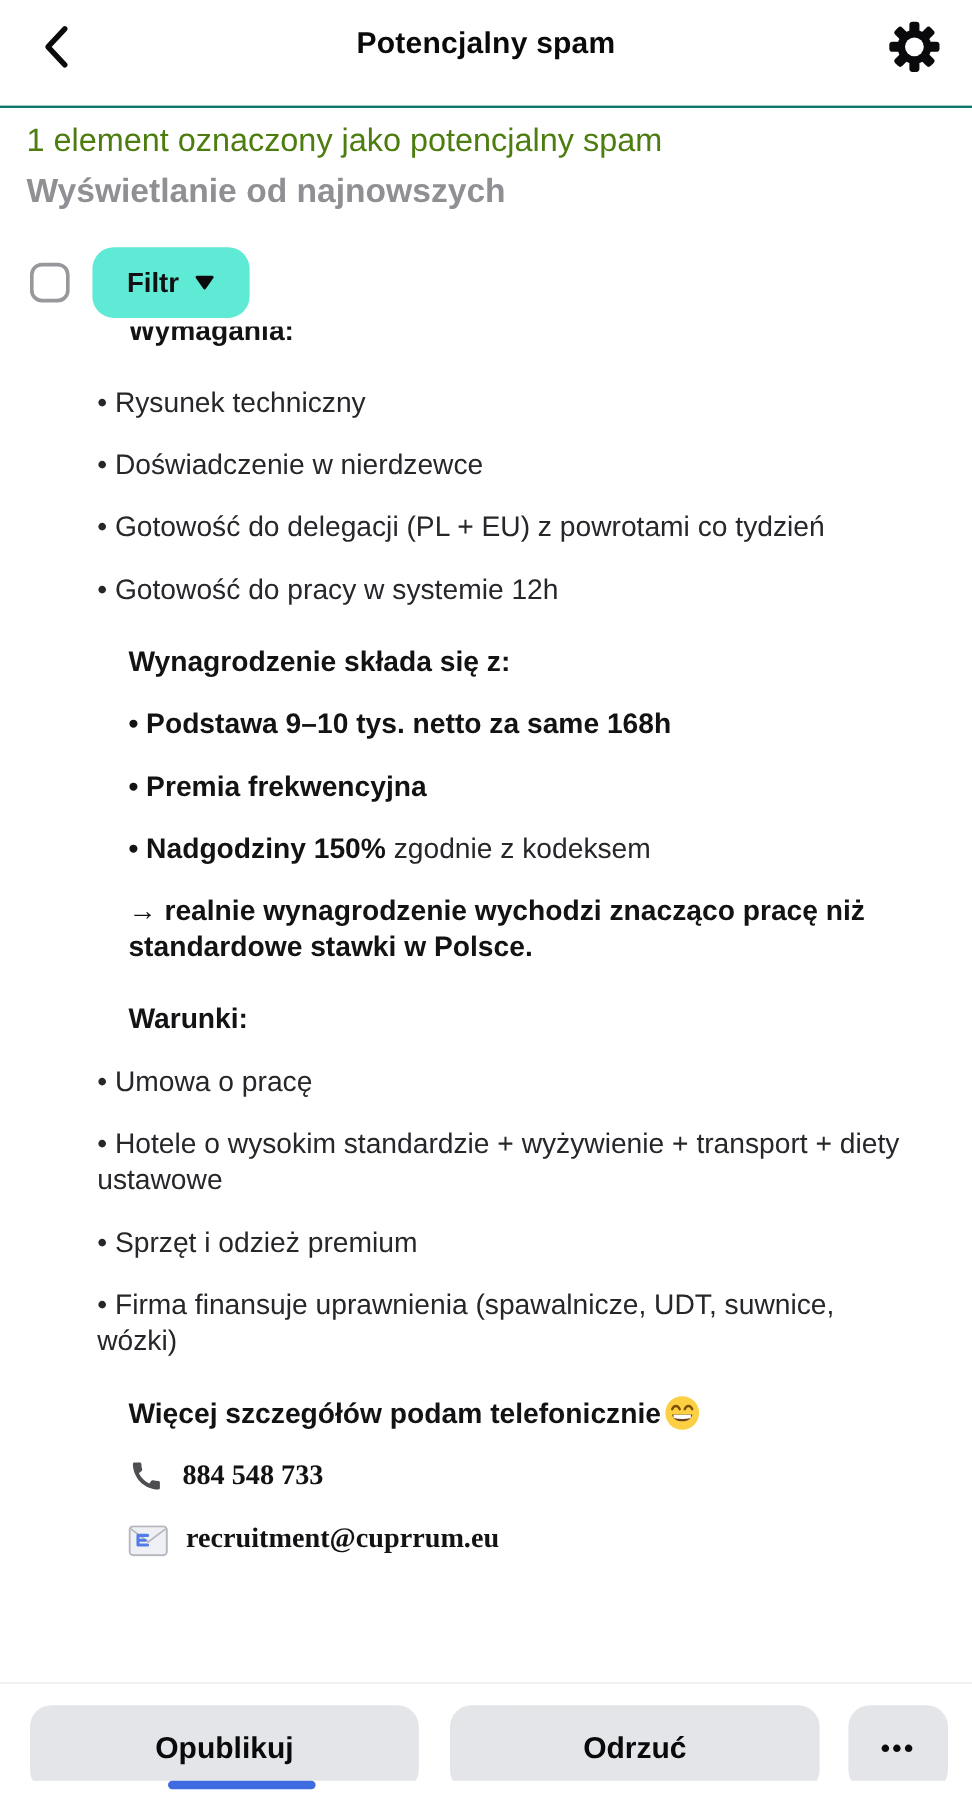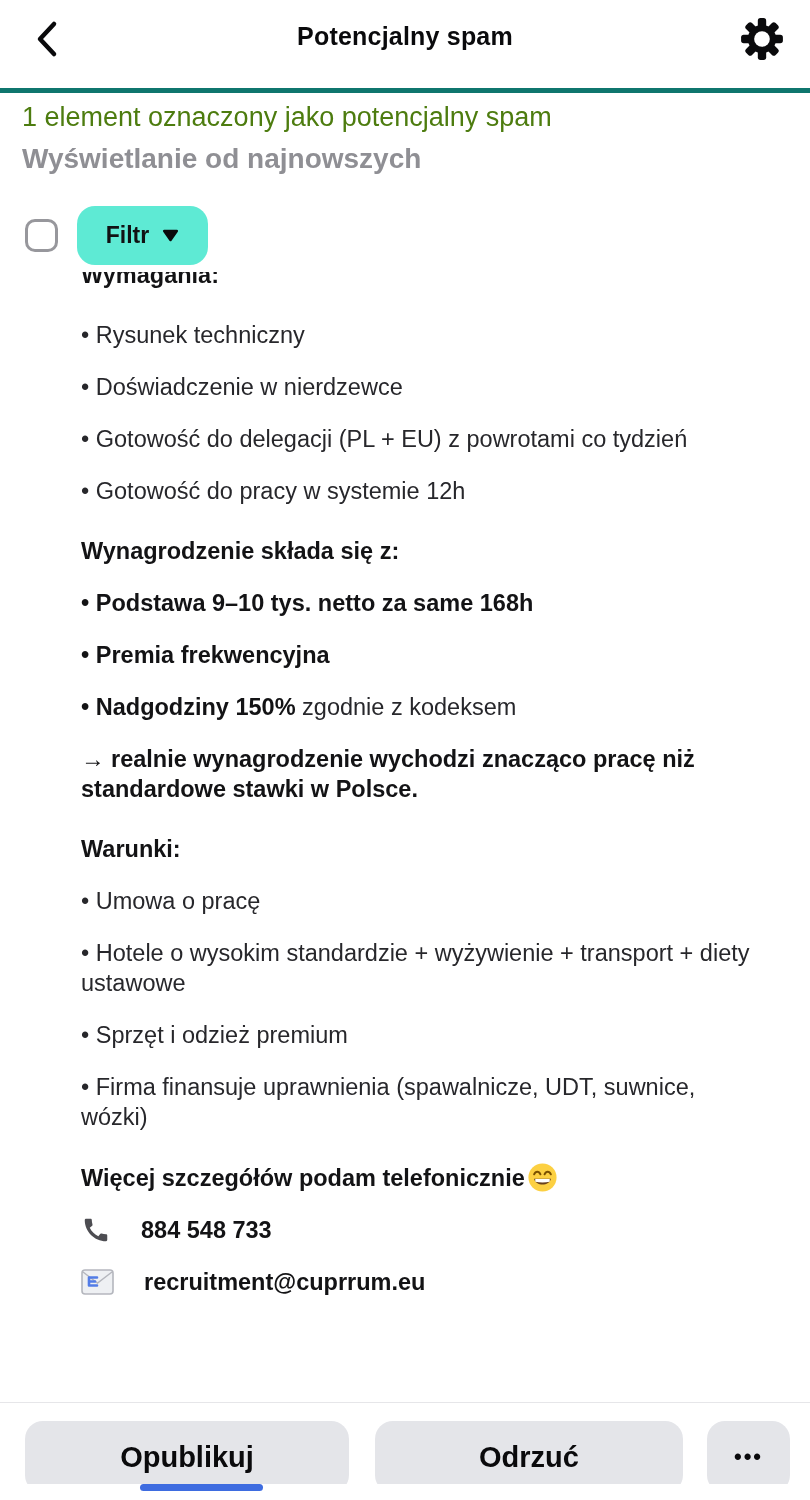--- a/index.html
+++ b/index.html
@@ -2,47 +2,47 @@
 <html><head>
 <meta charset="utf-8">
 <style>
   html,body{margin:0;padding:0;}
   body{
     width:810px;height:1500px;position:relative;background:#fff;overflow:hidden;
     font-family:"Liberation Sans","DejaVu Sans",sans-serif;
     -webkit-font-smoothing:antialiased;
   }
   
-  .header{position:absolute;top:0;left:0;right:0;height:88px;background:#fff;border-bottom:5px solid #0f766e;}
+  .header{position:absolute;top:0;left:0;right:0;height:88px;background:#fff;border-bottom:2px solid #0f766e;}
   .back-btn{position:absolute;left:18px;top:8px;width:56px;height:62px;display:flex;align-items:center;justify-content:center;background:none;border:none;cursor:pointer;padding:0;}
   .hdr-title{position:absolute;left:0;right:0;top:22px;text-align:center;font-size:25px;font-weight:700;color:#0a0a0c;letter-spacing:.2px;}
   .gear-btn{position:absolute;right:20px;top:11px;width:56px;height:56px;display:flex;align-items:center;justify-content:center;background:none;border:none;cursor:pointer;padding:0;}
   
   .summary-title{position:absolute;left:22px;top:102px;font-size:27px;font-weight:500;color:#4d7c0f;}
   .summary-sub{position:absolute;left:22px;top:143px;font-size:28px;font-weight:700;color:#8f8f94;}
   
   .checkbox{position:absolute;left:25px;top:219px;width:33px;height:33px;border:3px solid #97979c;border-radius:10px;background:#fff;box-sizing:border-box;cursor:pointer;}
   .filter-pill{position:absolute;left:77px;top:206px;height:59px;min-width:131px;background:#5eead4;border:none;border-radius:18px;
     display:flex;align-items:center;justify-content:center;gap:13px;padding:0 24px;cursor:pointer;box-sizing:border-box;}
   .filter-pill .lbl{font-size:23px;font-weight:700;color:#111113;font-family:inherit;}
   
   .content-clip{position:absolute;left:0;top:272px;width:810px;height:1130px;overflow:hidden;}
   .content-inner{position:absolute;left:81px;top:0;width:670px;}
   .para{font-size:23.5px;line-height:30px;margin:0 0 22px 0;color:#27272b;font-weight:400;}
   .para.first{margin-top:-12px;margin-bottom:30px;}
   .para.gap{margin-top:30px;}
-  .para.heading,.para.para-bold,.para.contact,.para.b{font-weight:700;color:#131315;}
+  .para.heading,.para.para-bold,.para.contact,.para.b{font-weight:700;color:#131315;margin-left:26px;}
   .para .tail{font-weight:400;color:#27272b;}
-  .para.contact{display:flex;align-items:center;gap:30px;}
+  .para.contact{display:flex;align-items:flex-end;gap:15px;font-family:Liberation Serif, serif;}
   .pic{display:inline-flex;vertical-align:-6px;line-height:0;}
   .para.heading .pic{margin-left:2px;vertical-align:-7px;}
   
   .action-bar{position:absolute;left:0;top:1402px;width:810px;height:98px;background:#fff;border-top:1px solid #e6e6e9;}
   .act-btn{position:absolute;top:18px;height:72px;background:#e4e5e9;border:none;border-radius:18px;
-    font-family:inherit;font-size:29px;font-weight:600;color:#0a0a0c;cursor:pointer;display:flex;align-items:center;justify-content:center;}
+    font-family:inherit;font-size:25px;font-weight:600;color:#0a0a0c;cursor:pointer;display:flex;align-items:center;justify-content:center;}
   .btn-publish{left:25px;width:324px;}
   .btn-reject{left:375px;width:308px;}
   .btn-more{left:707px;width:83px;font-size:22px;letter-spacing:2px;}
   .home-strip{position:absolute;left:0;top:81px;width:810px;height:17px;background:#fff;}
   .active-indicator{position:absolute;left:140px;top:81px;width:123px;height:7px;border-radius:4px;background:#3e6ce0;z-index:2;}
 </style>
 </head>
 <body>
 
 <div class="header">

